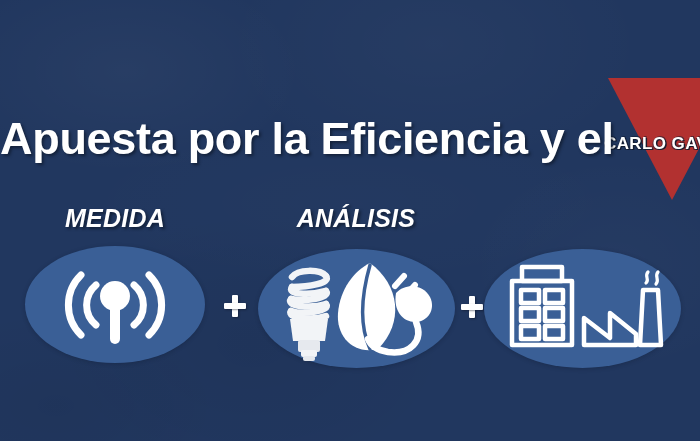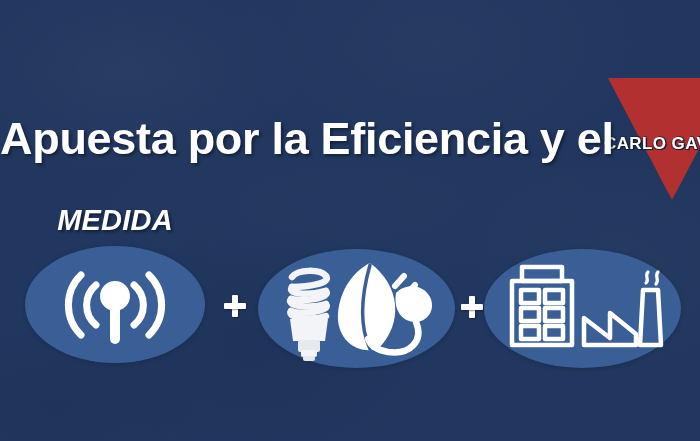--- a/index.html
+++ b/index.html
@@ -87,21 +87,21 @@
     position: absolute;
     left: 0;
     top: 204px;
     width: 700px;
     height: 30px;
   }
   .label {
     position: absolute;
     top: 0;
     color: #ffffff;
-    font-size: 29px;
+    font-size: 25px;
     font-weight: bold;
     font-style: italic;
     letter-spacing: 0.2px;
     text-shadow: 2px 2px 3px rgba(9,16,30,0.6);
     text-align: center;
   }
   .label-medida  { left: 25px;  width: 180px; }
   .label-analisis{ left: 258px; width: 196px; }
   .label-control { left: 485px; width: 196px; }
 
@@ -148,20 +148,21 @@
     <div class="logo-triangle"></div>
     <div class="logo-text">CARLO GAV</div>
   </div>
 
   <div class="headline">
     <span class="line">Apuesta por la Eficiencia y el</span>
   </div>
 
   <div class="labels">
     <div class="label label-medida">MEDIDA</div>
+    <div class="label label-analisis">ANÁLISIS</div>
   </div>
 
   <div class="pillar pillar-1">
     <svg viewBox="0 0 180 117" aria-hidden="true">
       <g fill="none" stroke="#ffffff" stroke-width="7" stroke-linecap="round">
 
         <path d="M 71 39 A 26 26 0 0 0 71 79"></path>
 
         <path d="M 56 29 A 42 42 0 0 0 56 89"></path>
 

